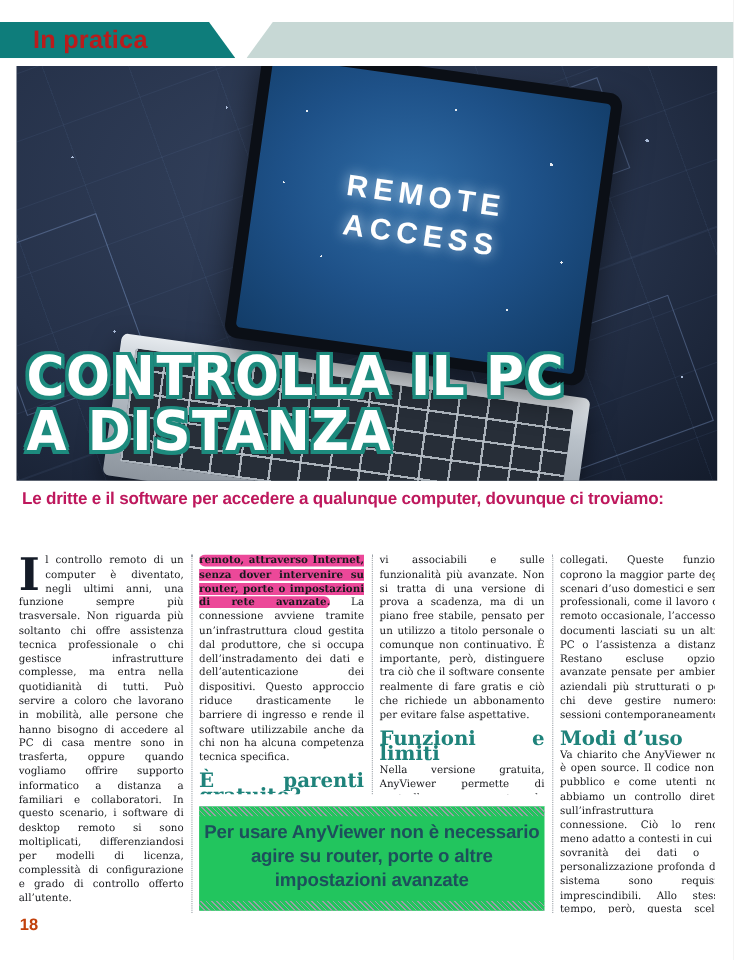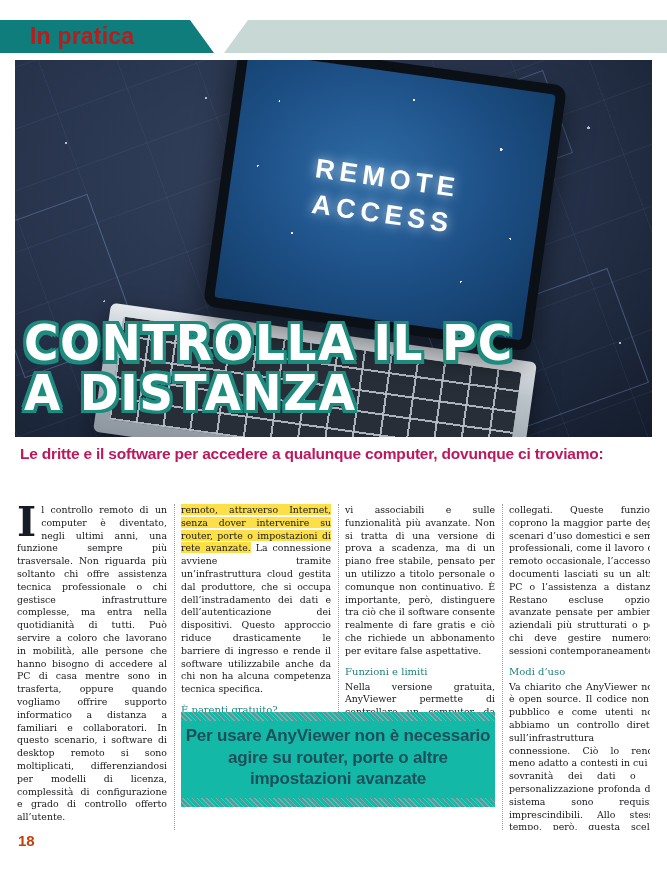--- a/index.html
+++ b/index.html
@@ -72,25 +72,25 @@
   
   .cols{position:absolute;left:17px;top:504px;width:633px;height:326px;overflow:hidden;
         color:#17181c;font-size:9.4px;line-height:12.8px;}
   .col{position:absolute;top:0;width:150px;height:326px;text-align:justify;hyphens:auto;overflow:hidden;}
   .col p{margin:0;}
   .c1{left:0;} .c2{left:164px;height:218px;} .c3{left:328px;height:218px;} .c4{left:492px;}
   .divider{position:absolute;top:0;width:0;border-left:1px dotted #9aa0a6;height:326px;}
   .d1{left:157px;} .d2{left:321px;height:218px;} .d3{left:485px;}
   .dropcap{float:left;font-weight:bold;color:#141b27;font-size:41px;line-height:33px;
         padding:2px 5px 0 0;}
-  .subhead{font-weight:normal;color:#1f837b;font-size:10px;line-height:14px;margin:7px 0 2px;}
-  .hl{background:#fde047;font-weight:normal;}
+  .subhead{font-weight:bold;color:#1f837b;font-size:18px;line-height:14px;margin:7px 0 2px;}
+  .hl{background:#ec4899;font-weight:bold;border-radius:22px;}
 
   
-  .pullquote{position:absolute;left:164px;top:208px;width:314px;height:95px;background:#14b8a6;z-index:4;}
+  .pullquote{position:absolute;left:164px;top:229px;width:314px;height:95px;background:#22c55e;z-index:4;}
   .hatch{position:absolute;left:0;right:0;height:9px;
         background:repeating-linear-gradient(45deg,#9aa0a6 0 1px,transparent 1px 3.4px);}
   .hatch-top{top:0;} .hatch-bottom{bottom:0;}
   .pullquote-text{position:absolute;left:4px;right:4px;top:13px;text-align:center;color:#1d4f5c;
         font:bold 17px/21.5px "Liberation Sans",sans-serif;letter-spacing:-.2px;}
 
   
   .page-number{position:absolute;left:18px;top:832px;color:#c2410c;
         font:bold 15px "Liberation Sans",sans-serif;}
 </style>

